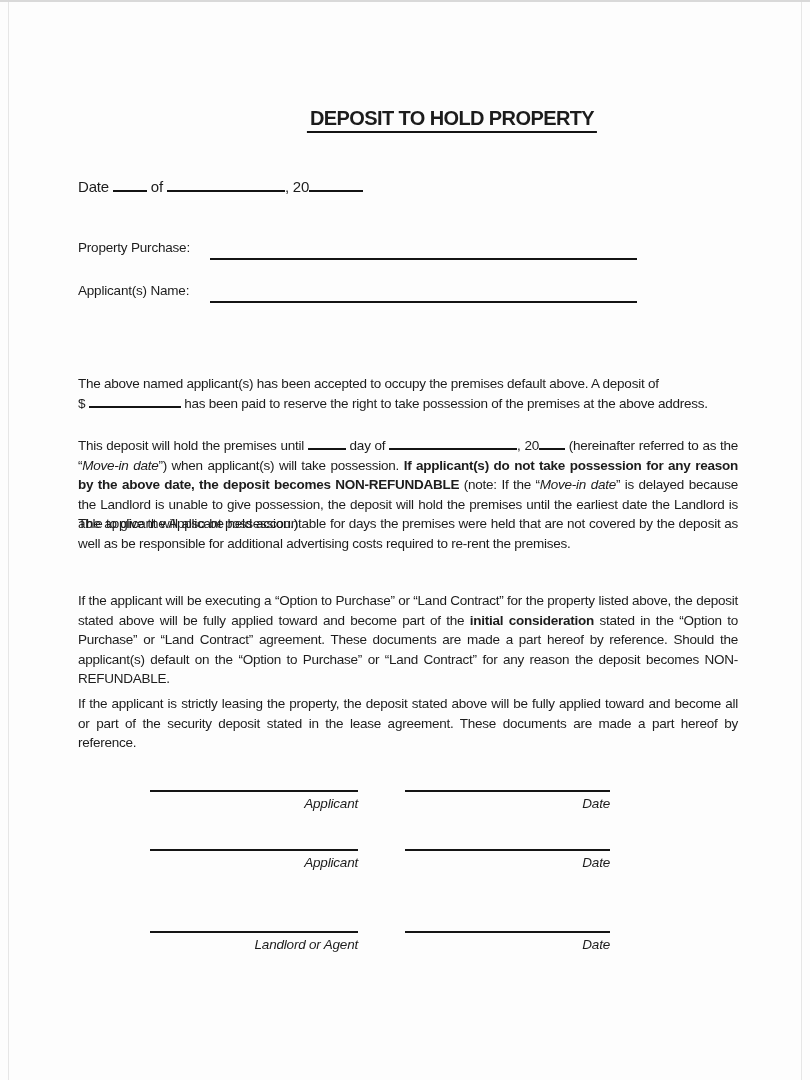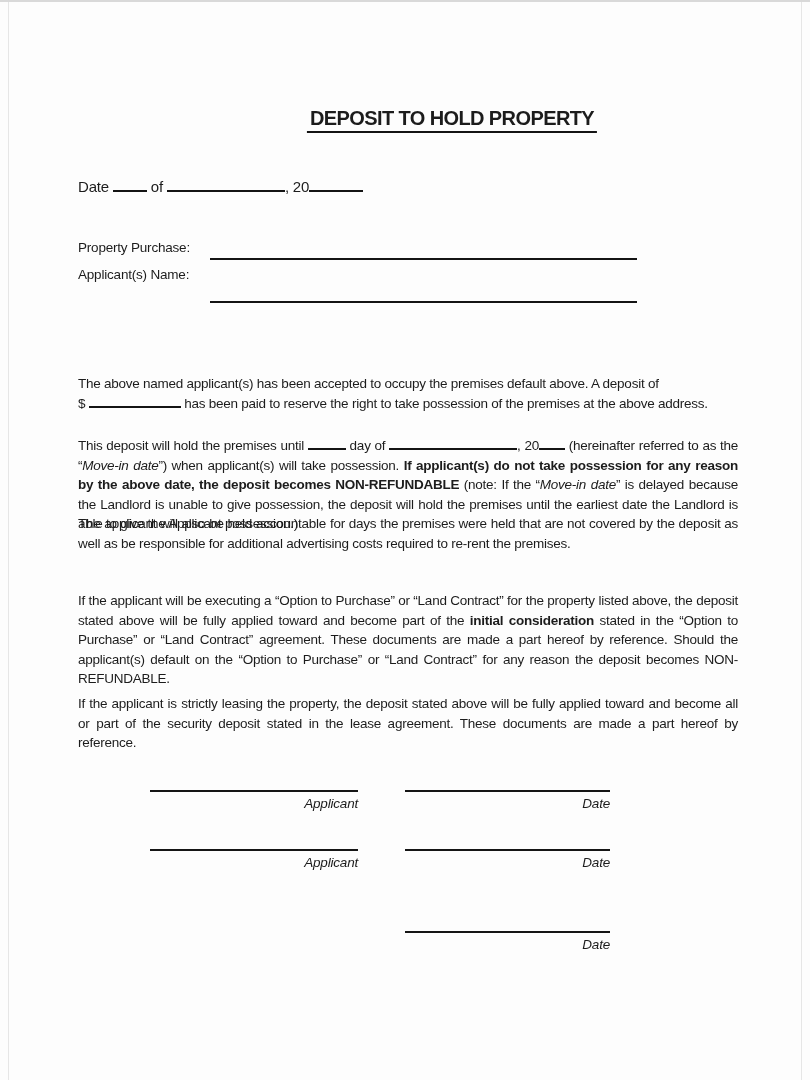--- a/index.html
+++ b/index.html
@@ -76,21 +76,21 @@
 
   <div class="title-wrap">
     <span class="title">DEPOSIT TO HOLD PROPERTY</span>
   </div>
 
   <div id="date-line" class="inline-line"><span>Date </span><span class="blank" style="width: 34px;"></span><span> of </span><span class="blank" style="width: 118px;"></span><span>, 20</span><span class="blank" style="width: 54px;"></span></div>
 
   <div class="field-label" style="top:240px;">Property Purchase:</div>
   <div class="field-rule" style="left:210px; top:258px; width:427px;"></div>
 
-  <div class="field-label" style="top:267px;">Applicant(s) Name:</div>
+  <div class="field-label" style="top:283px;">Applicant(s) Name:</div>
   <div class="field-rule" style="left:210px; top:301px; width:427px;"></div>
 
   <div id="para-1" class="para"><span>The above named applicant(s) has been accepted to occupy the premises default above. A deposit of</span><br><span>$ </span><span class="blank" style="width: 92px;"></span><span> has been paid to reserve the right to take possession of the premises at the above address.</span></div>
   <div id="para-2" class="para"><span>This deposit will hold the premises until </span><span class="blank" style="width: 38px;"></span><span> day of </span><span class="blank" style="width: 128px;"></span><span>, 20</span><span class="blank" style="width: 26px;"></span><span> (hereinafter referred to as the “</span><span style="font-style: italic;">Move-in date</span><span>”) when applicant(s) will take possession. </span><span style="font-weight: 700;">If applicant(s) do not take possession for any reason by the above date, the deposit becomes NON-REFUNDABLE</span><span> (note: If the “</span><span style="font-style: italic;">Move-in date</span><span>” is delayed because the Landlord is unable to give possession, the deposit will hold the premises until the earliest date the Landlord is able to give the Applicant possession.)</span></div>
   <div id="para-3" class="para"><span>The applicant will also be held accountable for days the premises were held that are not covered by the deposit as well as be responsible for additional advertising costs required to re-rent the premises.</span></div>
   <div id="para-4" class="para"><span>If the applicant will be executing a “Option to Purchase” or “Land Contract” for the property listed above, the deposit stated above will be fully applied toward and become part of the </span><span style="font-weight: 700;">initial consideration</span><span> stated in the “Option to Purchase” or “Land Contract” agreement.  These documents are made a part hereof by reference.  Should the applicant(s) default on the “Option to Purchase” or “Land Contract” for any reason the deposit becomes NON-REFUNDABLE.</span></div>
   <div id="para-5" class="para"><span>If the applicant is strictly leasing the property, the deposit stated above will be fully applied toward and become all or part of the security deposit stated in the lease agreement.  These documents are made a part hereof by reference.</span></div>
 
   <div class="sig-box" style="left:150px; top:790px; width:208px;">
     <span class="sig-label">Applicant</span>
@@ -99,17 +99,20 @@
     <span class="sig-label">Date</span>
   </div>
 
   <div class="sig-box" style="left:150px; top:849px; width:208px;">
     <span class="sig-label">Applicant</span>
   </div>
   <div class="sig-box" style="left:405px; top:849px; width:205px;">
     <span class="sig-label">Date</span>
   </div>
 
+  <div class="sig-box" style="left:150px; top:931px; width:208px;">
+    <span class="sig-label">Landlord or Agent</span>
+  </div>
   <div class="sig-box" style="left:405px; top:931px; width:205px;">
     <span class="sig-label">Date</span>
   </div>
 
 </div>
 
 </body></html>

